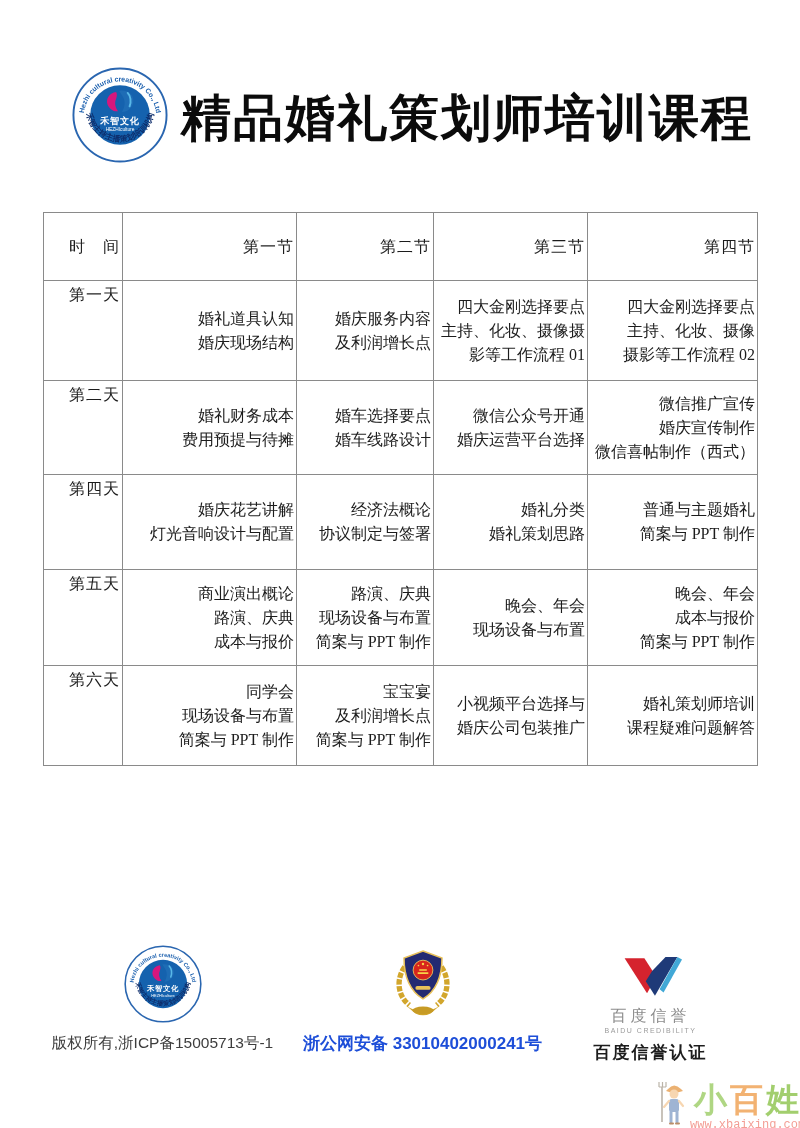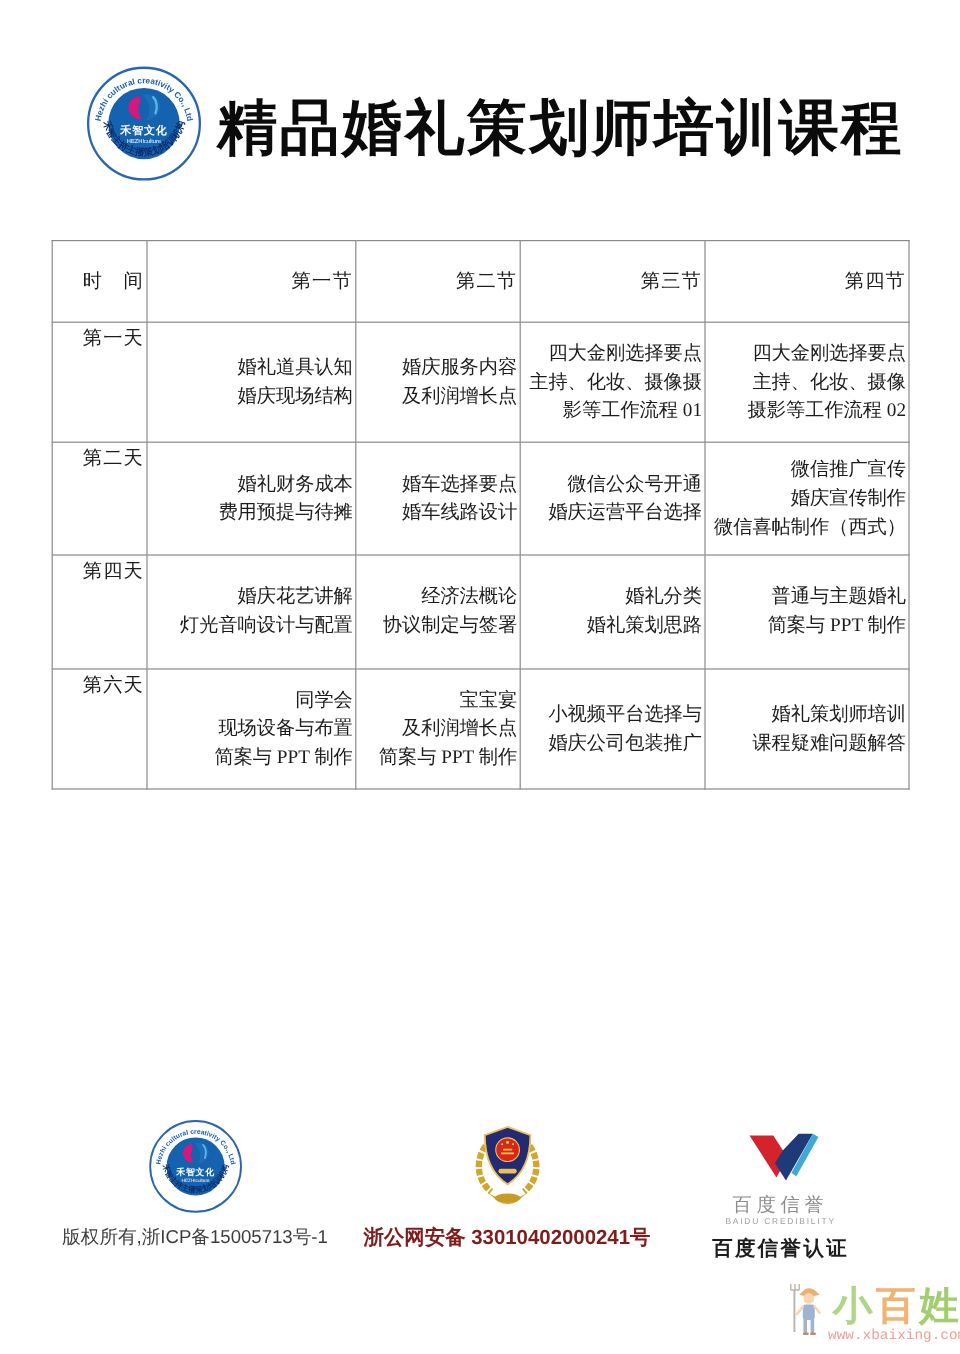--- a/index.html
+++ b/index.html
@@ -3,21 +3,21 @@
 <meta charset="utf-8">
 <style>
   * { margin: 0; padding: 0; box-sizing: border-box; }
   html, body { width: 800px; height: 1128px; }
   body {
     font-family: "Liberation Serif", "DejaVu Serif", serif;
     background: #ffffff;
     position: relative;
     overflow: hidden;
   }
-  .page { position: absolute; inset: 0; background: #ffffff; }
+  .page { position: absolute; inset: 0; background: #ffffff; margin-top: 12px; }
 
   
   .header-logo {
     position: absolute; left: 72px; top: 55px;
     width: 96px; height: 96px;
   }
   .page-title {
     position: absolute; left: 181px; top: 76px; width: 580px;
     font-size: 50px; font-weight: bold; color: #0b0b0b;
     letter-spacing: 2px; line-height: 60px; white-space: nowrap;
@@ -52,21 +52,21 @@
   .footer-right  { left: 568px; top: 940px; width: 165px; }
   .footer-logo-sm { width: 78px; height: 78px; }
   .badge-svg { width: 76px; height: 76px; }
   .baidu-svg { width: 66px; height: 52px; }
   .copyright-text {
     margin-top: 10px; font-family: "Liberation Sans", sans-serif;
     font-size: 15.5px; color: #3d3d3d; white-space: nowrap; text-align: right;
   }
   .police-text {
     margin-top: 11px; font-family: "Liberation Sans", sans-serif;
-    font-size: 17px; font-weight: bold; color: #7f1d1d; white-space: nowrap;
+    font-size: 17px; font-weight: bold; color: #1d4ed8; white-space: nowrap;
   }
   .baidu-cn { margin-top: 2px; font-size: 16px; color: #8c8c8c; letter-spacing: 4px; font-family: "Liberation Sans", sans-serif; }
   .baidu-en { font-size: 7px; color: #9b9b9b; letter-spacing: 1.5px; font-family: "Liberation Sans", sans-serif; }
   .baidu-caption { margin-top: 7px; font-size: 17px; font-weight: bold; color: #1d1d1d; letter-spacing: 2px; font-family: "Liberation Sans", sans-serif; }
 
   
   .watermark { position: absolute; left: 656px; top: 1064px; width: 144px; height: 58px; }
   .wm-farmer { position: absolute; left: 2px; top: 4px; width: 30px; height: 46px; opacity: 0.85; }
   .wm-chars { position: absolute; left: 38px; top: 2px; font-size: 33px; font-weight: bold; letter-spacing: 3px; white-space: nowrap; opacity: 0.8; }
   .wm-c1 { color: #9ccc65; }
@@ -187,20 +187,34 @@
       <td class="day-cell">第四天</td>
       <td class="course-cell">婚庆花艺讲解
 灯光音响设计与配置</td>
       <td class="course-cell">经济法概论
 协议制定与签署</td>
       <td class="course-cell">婚礼分类
 婚礼策划思路</td>
       <td class="course-cell">普通与主题婚礼
 简案与 PPT 制作</td>
     </tr>
+    <tr class="r-h4">
+      <td class="day-cell">第五天</td>
+      <td class="course-cell">商业演出概论
+路演、庆典
+成本与报价</td>
+      <td class="course-cell">路演、庆典
+现场设备与布置
+简案与 PPT 制作</td>
+      <td class="course-cell">晚会、年会
+现场设备与布置</td>
+      <td class="course-cell">晚会、年会
+成本与报价
+简案与 PPT 制作</td>
+    </tr>
     <tr class="r-h1">
       <td class="day-cell">第六天</td>
       <td class="course-cell">同学会
 现场设备与布置
 简案与 PPT 制作</td>
       <td class="course-cell">宝宝宴
 及利润增长点
 简案与 PPT 制作</td>
       <td class="course-cell">小视频平台选择与
 婚庆公司包装推广</td>

